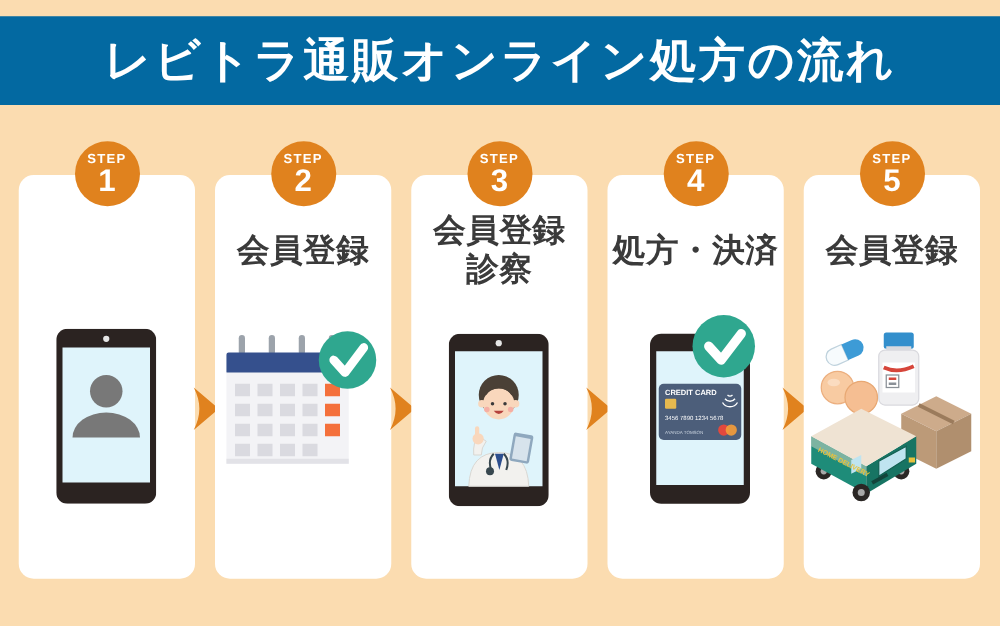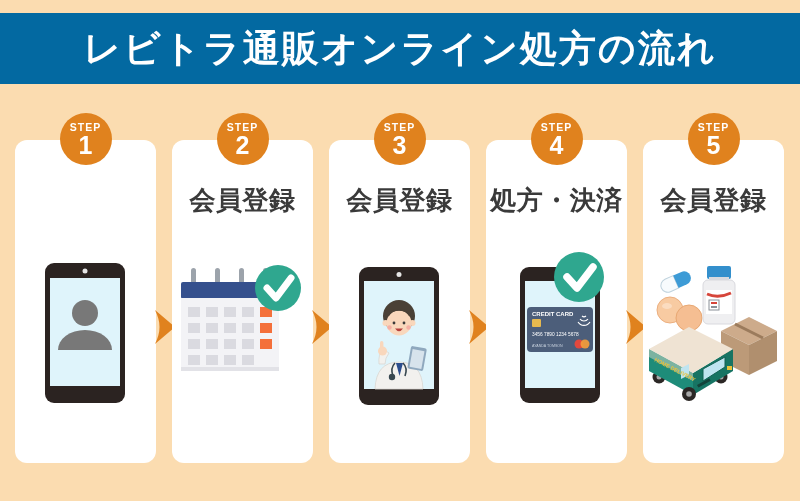--- a/index.html
+++ b/index.html
@@ -122,20 +122,21 @@
     <path d="M3,1 C9,13 9,23 3,35 L23,18 Z" fill="#E0821E"></path>
   </svg>
 
   <div class="card c3">
     <div class="badge">
       <span class="badge-step">STEP</span>
       <span class="badge-num">3</span>
     </div>
     <div class="card-title">
       <span>会員登録</span>
+      <span>診察</span>
     </div>
     <svg class="illus" width="80" height="138" viewBox="0 0 80 138">
       <rect x="0" y="0" width="80" height="138" rx="9" fill="#2B2321"></rect>
       <rect x="5" y="14" width="70" height="108" fill="#DFF4FB"></rect>
       <circle cx="40" cy="7.5" r="2.5" fill="#E6E6E6"></circle>
 
       <g>
 
         <path d="M20,97 q-1,-10 4,-15 l6,4 q-4,5 -4,11 z" fill="#F2F1EE" stroke="#D9D7D2" stroke-width="0.8"></path>
         <rect x="21" y="74" width="3.4" height="9" rx="1.7" fill="#F9D7BC"></rect>

